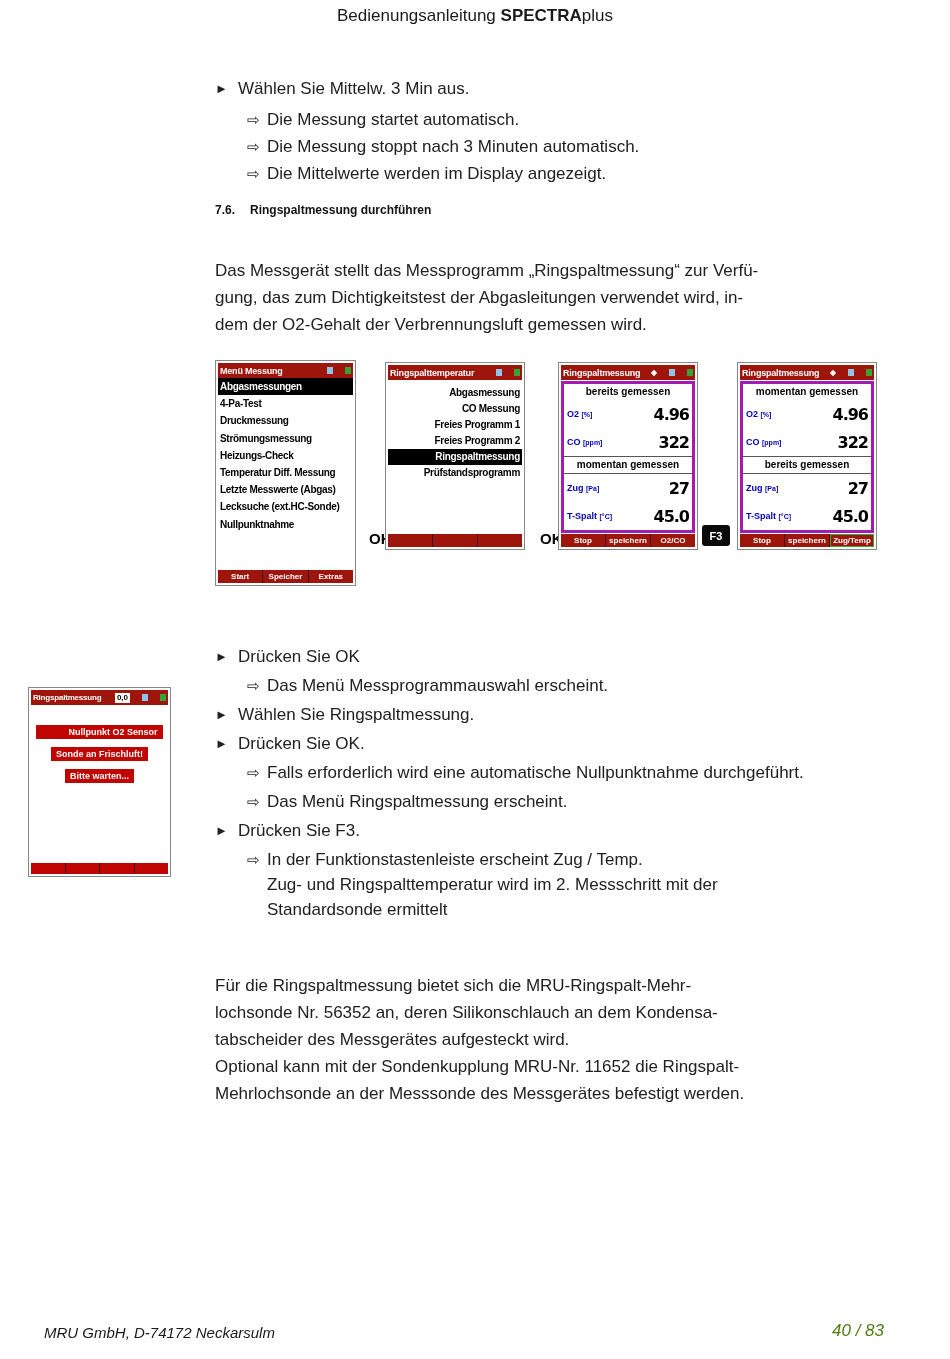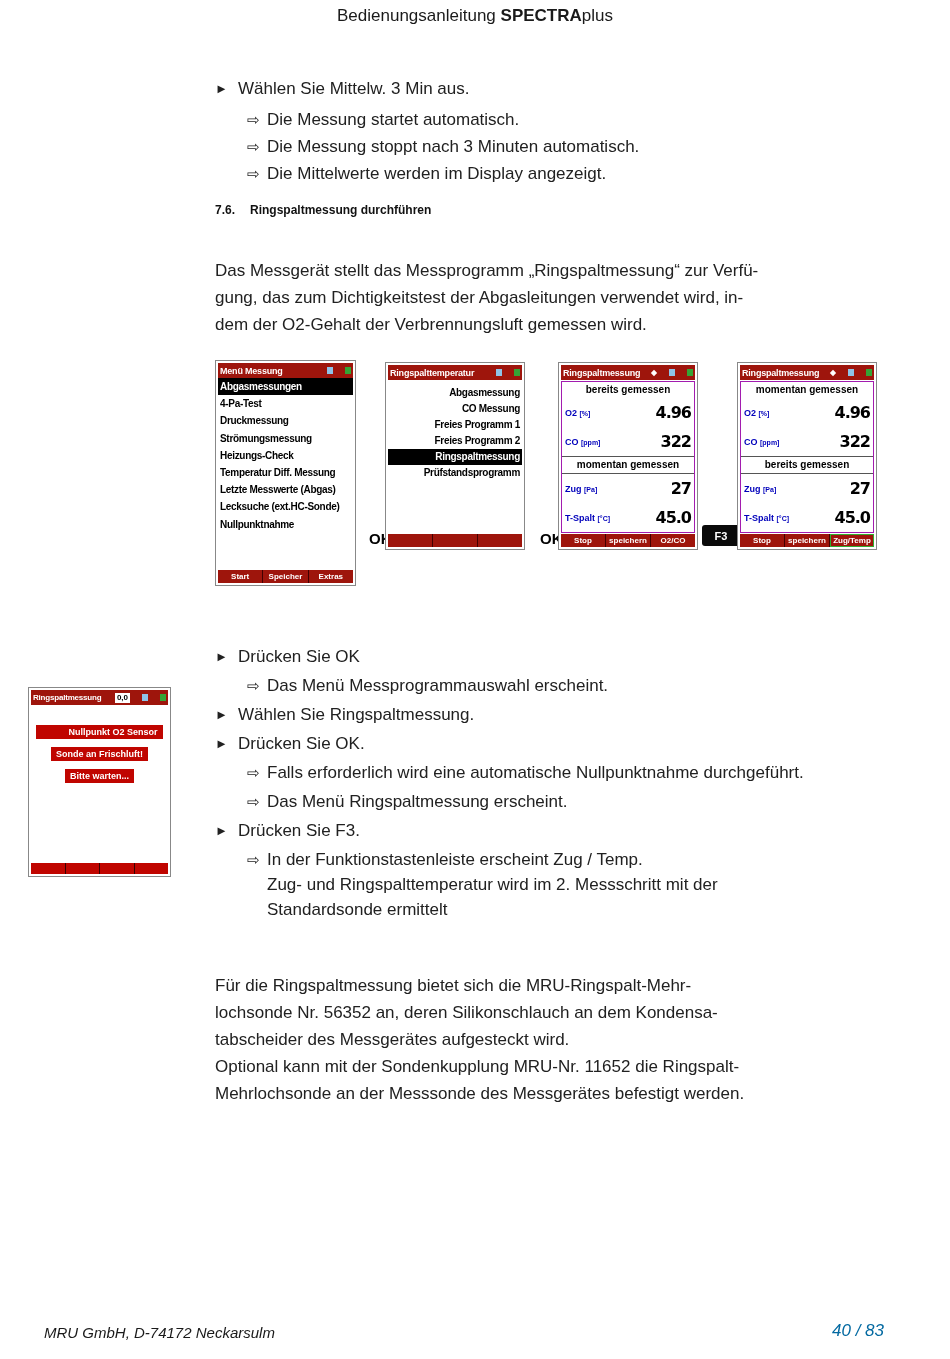--- a/index.html
+++ b/index.html
@@ -26,21 +26,21 @@
   .section-heading{position:absolute;left:215px;top:203px;font-size:12px;font-weight:bold;color:#111;}
   .sec-num{margin-right:15px;}
 
   .intro{position:absolute;left:215px;top:257px;font-size:17px;line-height:27px;}
   .outro{position:absolute;left:215px;top:972px;font-size:17px;line-height:27px;}
 
   .bottom-steps{position:absolute;left:215px;top:644px;width:606px;font-size:17px;line-height:25px;}
   .bottom-steps .item{margin-bottom:4px;}
 
   .footer-left{position:absolute;left:44px;top:1324px;font-size:15px;font-style:italic;color:#1a1a1a;}
-  .footer-right{position:absolute;right:66px;top:1321px;font-size:17px;font-style:italic;color:#0369a1;}
+  .footer-right{position:absolute;right:66px;top:1321px;font-size:17px;font-style:italic;color:#4d7c0f;}
 
   
   .device-screen{position:absolute;background:#fff;border:1px solid #888;padding:2px;
                  display:flex;flex-direction:column;box-sizing:border-box;}
   .screen-menu1{left:215px;top:360px;width:141px;height:226px;}
   .screen-menu2{left:385px;top:362px;width:140px;height:188px;}
   .screen-meas1{left:558px;top:362px;width:140px;height:188px;}
   .screen-meas2{left:737px;top:362px;width:140px;height:188px;}
   .screen-zero{left:28px;top:687px;width:143px;height:190px;}
 
@@ -61,41 +61,41 @@
   .menu-item.selected{background:#000;color:#fff;}
   .screen-menu2 .ds-menu{padding-top:5px;}
   .screen-menu2 .menu-item{line-height:16px;text-align:right;}
 
   .ds-softkeys{flex:0 0 13px;background:var(--bar-red);display:flex;}
   .softkey{flex:1;color:#fff;font-size:8px;font-weight:bold;line-height:13px;
            text-align:center;white-space:nowrap;}
   .softkey + .softkey{border-left:1px solid #420000;}
   .softkey.active{box-shadow:inset 0 0 0 1px var(--hl-green);}
 
-  .ds-meas{flex:1;border:1px solid #a21caf;margin:1px 0;display:flex;flex-direction:column;background:#fff;}
+  .ds-meas{flex:1;border:3px solid #a21caf;margin:1px 0;display:flex;flex-direction:column;background:#fff;}
   .meas-title{flex:0 0 16px;line-height:16px;text-align:center;font-size:10px;font-weight:bold;color:#000;}
   .meas-title.boxed{border-top:1px solid #555;border-bottom:1px solid #555;}
   .meas-row{flex:1;display:flex;justify-content:space-between;align-items:center;padding:0 3px;}
   .meas-label{font-size:9px;font-weight:bold;color:var(--label-blue);white-space:nowrap;}
   .meas-unit{font-size:7px;}
   .meas-value{font-size:16px;font-weight:bold;color:#000;font-family:"DejaVu Sans",sans-serif;letter-spacing:-1px;}
 
   .ds-zero{flex:1;position:relative;background:#fff;}
   .banner{width:fit-content;margin:0 auto;background:var(--banner-red);color:#fff;
           font-size:9px;font-weight:bold;padding:2px 5px;white-space:nowrap;}
   .banner.b1{margin-top:20px;padding-left:32px;}
   .banner.b2,.banner.b3{margin-top:8px;}
   .ds-zerobar{flex:0 0 11px;background:var(--banner-red);display:flex;}
   .zseg{flex:1;}
   .zseg + .zseg{border-left:1px solid #3a0000;}
 
   .key-label{position:absolute;font-weight:bold;font-size:15px;color:#000;padding-left:12px;}
   .key-ok1{left:357px;top:530px;}
   .key-ok2{left:528px;top:530px;}
-  .key-f3{position:absolute;left:702px;top:525px;width:38px;height:21px;background:#0a0a0a;color:#fff;
+  .key-f3{position:absolute;left:702px;top:525px;width:28px;height:21px;background:#0a0a0a;color:#fff;
           font-weight:bold;font-size:11px;display:flex;align-items:center;justify-content:center;border-radius:3px;}
 </style>
 </head>
 <body>
 
 <div class="page">
 
   <div class="doc-header"><span>Bedienungsanleitung </span><span class="brand">SPECTRA</span><span>plus</span></div>
 
   <div class="top-steps">

